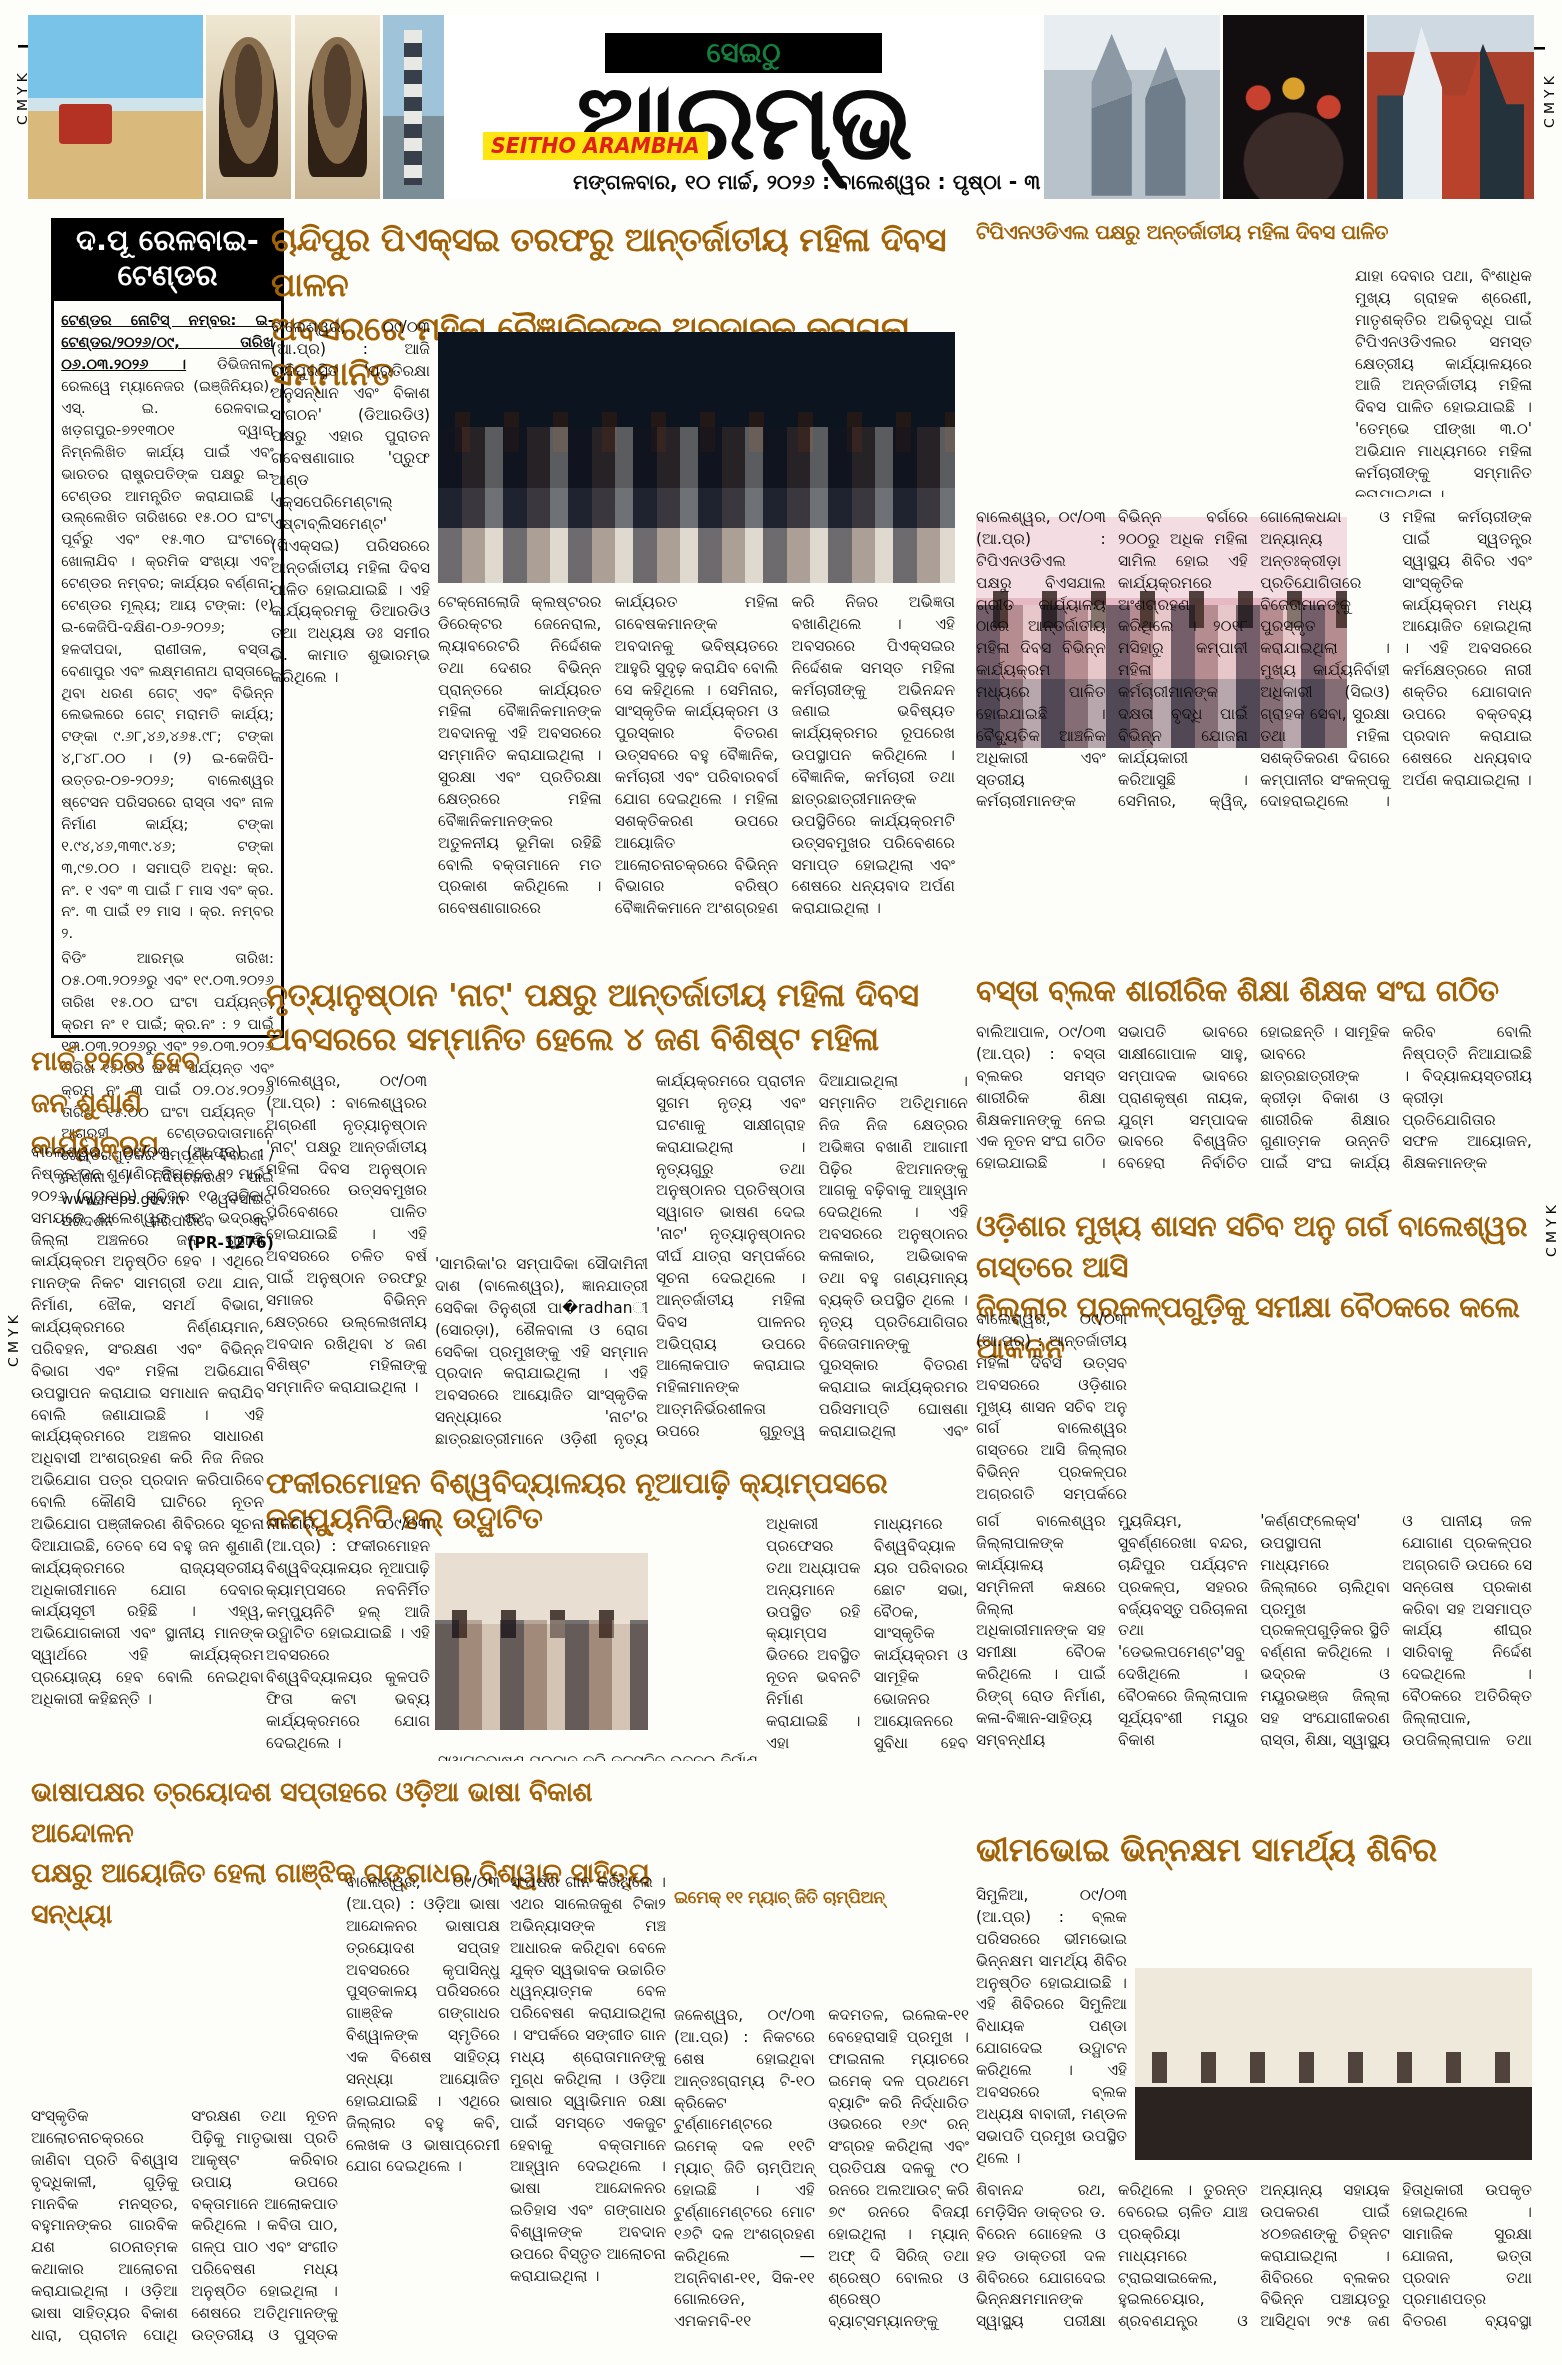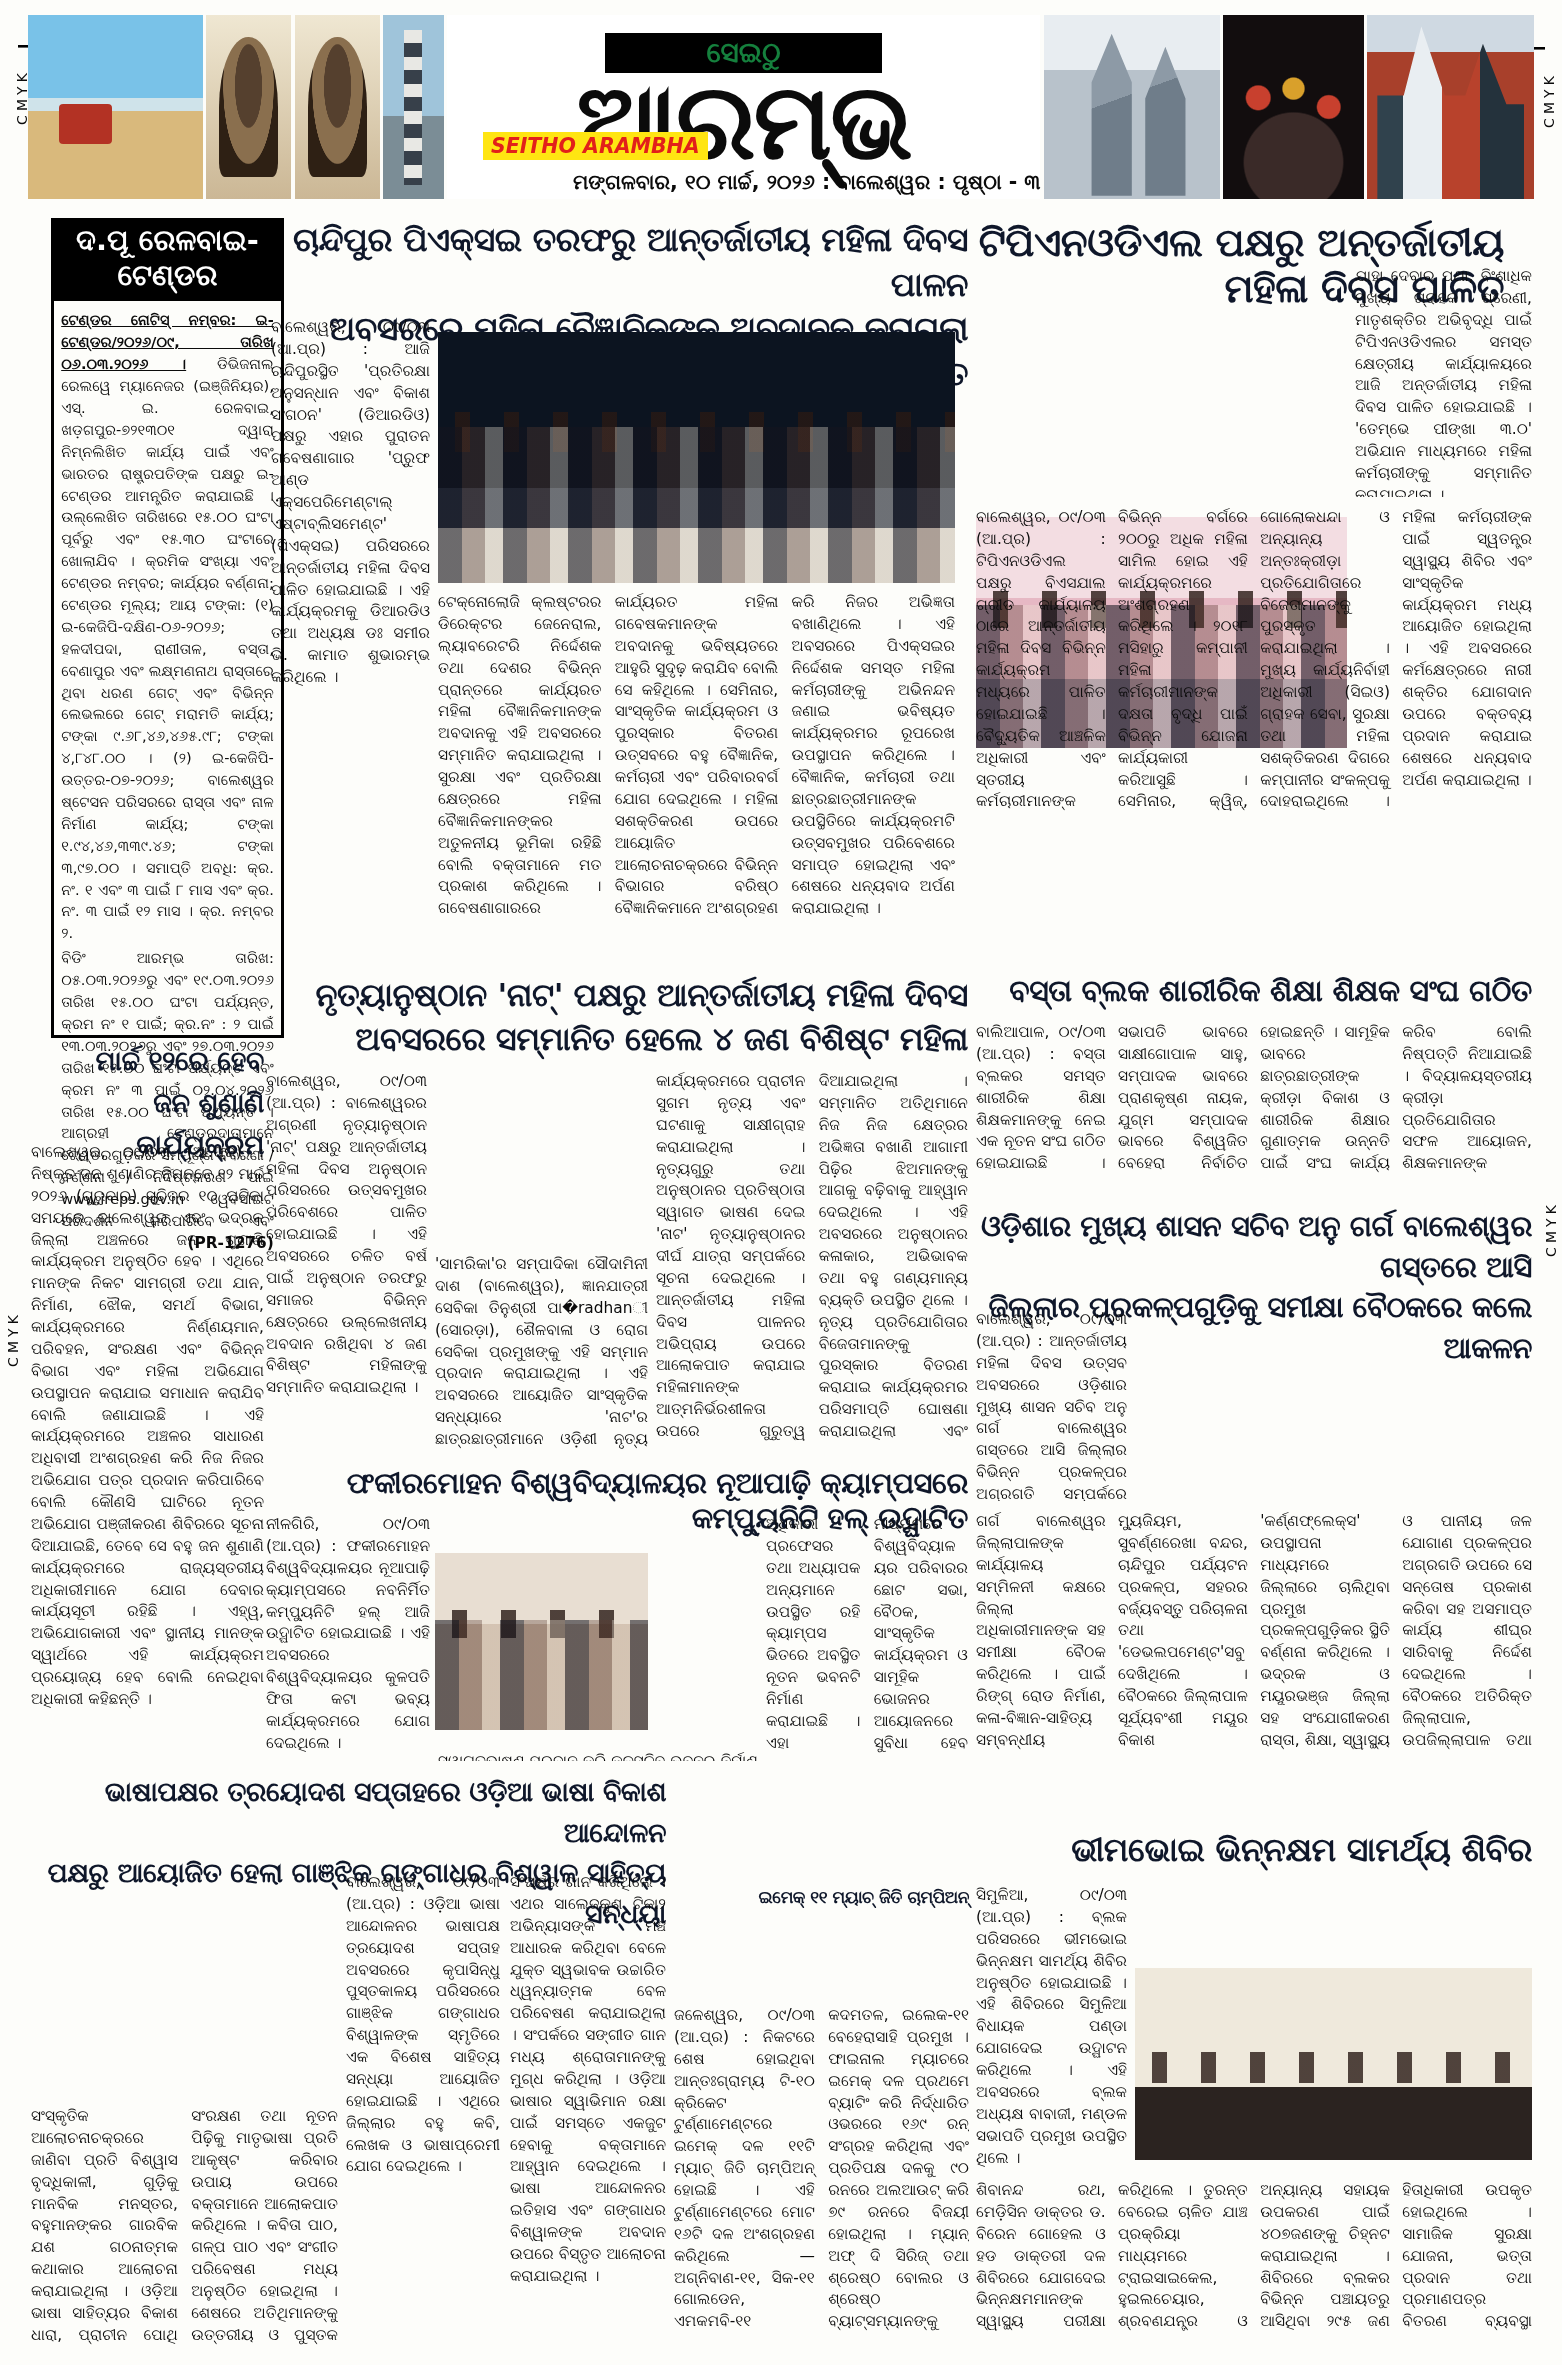--- a/index.html
+++ b/index.html
@@ -3,21 +3,21 @@
 <meta charset="utf-8">
 <style>
   html,body{margin:0;padding:0;background:#888;}
   .page{position:relative;width:1563px;height:2366px;background:#fdfdfa;
         font-family:"DejaVu Sans","Liberation Sans",sans-serif;color:#0b0b0b;overflow:hidden;}
   .abs{position:absolute;}
   .txt{font-size:15.4px;line-height:1.42;text-align:justify;overflow:hidden;word-break:break-word;}
   .cols2{column-count:2;column-gap:13.3px;}
   .cols3{column-count:3;column-gap:13.3px;}
   .cols4{column-count:4;column-gap:12.3px;}
-  .headline{font-weight:700;text-align:right;color:#0f172a;letter-spacing:-0.5px;}
+  .headline{font-weight:700;text-align:left;color:#a16207;letter-spacing:-0.5px;}
   .photo{background:#ccc;position:relative;overflow:hidden;}
   .people{position:absolute;left:0;right:0;bottom:0;height:62%;
           background:repeating-linear-gradient(90deg,rgba(20,20,30,.55) 0 23.6px,rgba(90,60,50,.35) 23.6px 47px,rgba(235,225,210,.35) 47px 65px);}
   .heads{position:absolute;left:0;right:0;bottom:52%;height:16%;
          background:repeating-linear-gradient(90deg,transparent 0 17.4px,rgba(40,25,20,.8) 17.4px 32px,transparent 32px 49px);}
   .regcross{width:33px;height:33px;
     background:linear-gradient(#000,#000) center/2.6px 100% no-repeat,
                linear-gradient(#000,#000) center/100% 2.6px no-repeat;}
   .cmyk{writing-mode:vertical-rl;font-size:14px;letter-spacing:4.1px;font-weight:500;transform:rotate(180deg);}
   .banner{display:flex;gap:3.1px;}
@@ -111,21 +111,21 @@
     <span class="h2line">ଚାନ୍ଦିପୁର ପିଏକ୍ସଇ ତରଫରୁ ଆନ୍ତର୍ଜାତୀୟ ମହିଳା ଦିବସ ପାଳନ</span>
     <span class="h2line">ଅବସରରେ ମହିଳା ବୈଜ୍ଞାନିକଙ୍କ ଅବଦାନକୁ କରାଗଲା ସମ୍ମାନିତ</span>
   </div>
   <div class="abs txt" style="left:271px;top:317px;width:159px;height:644px;">ବାଲେଶ୍ୱର, ୦୯/୦୩ (ଆ.ପ୍ର) : ଆଜି ଚାନ୍ଦିପୁରସ୍ଥିତ 'ପ୍ରତିରକ୍ଷା ଅନୁସନ୍ଧାନ ଏବଂ ବିକାଶ ସଂଗଠନ' (ଡିଆରଡିଓ) ପକ୍ଷରୁ ଏହାର ପୁରାତନ ଗବେଷଣାଗାର 'ପ୍ରୁଫ ଆଣ୍ଡ ଏକ୍ସପେରିମେଣ୍ଟାଲ୍ ଏଷ୍ଟାବ୍ଲିସମେଣ୍ଟ' (ପିଏକ୍ସଇ) ପରିସରରେ ଆନ୍ତର୍ଜାତୀୟ ମହିଳା ଦିବସ ପାଳିତ ହୋଇଯାଇଛି । ଏହି କାର୍ଯ୍ୟକ୍ରମକୁ ଡିଆରଡିଓ ତଥା ଅଧ୍ୟକ୍ଷ ଡଃ ସମୀର ଭି. କାମାତ ଶୁଭାରମ୍ଭ କରିଥିଲେ ।</div>
   <div class="abs photo ph-stage" style="left:438px;top:332px;width:517px;height:251px;">
     <div class="heads"></div>
       <div class="people"></div>
   </div>
   <div class="abs txt cols3" style="left:438px;top:592px;width:517px;height:369px;">ଟେକ୍ନୋଲୋଜି କ୍ଲଷ୍ଟରର ଡିରେକ୍ଟର ଜେନେରାଲ, ଲ୍ୟାବରେଟରି ନିର୍ଦ୍ଦେଶକ ତଥା ଦେଶର ବିଭିନ୍ନ ପ୍ରାନ୍ତରେ କାର୍ଯ୍ୟରତ ମହିଳା ବୈଜ୍ଞାନିକମାନଙ୍କ ଅବଦାନକୁ ଏହି ଅବସରରେ ସମ୍ମାନିତ କରାଯାଇଥିଲା । ସୁରକ୍ଷା ଏବଂ ପ୍ରତିରକ୍ଷା କ୍ଷେତ୍ରରେ ମହିଳା ବୈଜ୍ଞାନିକମାନଙ୍କର ଅତୁଳନୀୟ ଭୂମିକା ରହିଛି ବୋଲି ବକ୍ତାମାନେ ମତ ପ୍ରକାଶ କରିଥିଲେ । ଗବେଷଣାଗାରରେ କାର୍ଯ୍ୟରତ ମହିଳା ଗବେଷକମାନଙ୍କ ଅବଦାନକୁ ଭବିଷ୍ୟତରେ ଆହୁରି ସୁଦୃଢ଼ କରାଯିବ ବୋଲି ସେ କହିଥିଲେ । ସେମିନାର, ସାଂସ୍କୃତିକ କାର୍ଯ୍ୟକ୍ରମ ଓ ପୁରସ୍କାର ବିତରଣ ଉତ୍ସବରେ ବହୁ ବୈଜ୍ଞାନିକ, କର୍ମଚାରୀ ଏବଂ ପରିବାରବର୍ଗ ଯୋଗ ଦେଇଥିଲେ । ମହିଳା ସଶକ୍ତିକରଣ ଉପରେ ଆୟୋଜିତ ଆଲୋଚନାଚକ୍ରରେ ବିଭିନ୍ନ ବିଭାଗର ବରିଷ୍ଠ ବୈଜ୍ଞାନିକମାନେ ଅଂଶଗ୍ରହଣ କରି ନିଜର ଅଭିଜ୍ଞତା ବଖାଣିଥିଲେ । ଏହି ଅବସରରେ ପିଏକ୍ସଇର ନିର୍ଦ୍ଦେଶକ ସମସ୍ତ ମହିଳା କର୍ମଚାରୀଙ୍କୁ ଅଭିନନ୍ଦନ ଜଣାଇ ଭବିଷ୍ୟତ କାର୍ଯ୍ୟକ୍ରମର ରୂପରେଖ ଉପସ୍ଥାପନ କରିଥିଲେ । ବୈଜ୍ଞାନିକ, କର୍ମଚାରୀ ତଥା ଛାତ୍ରଛାତ୍ରୀମାନଙ୍କ ଉପସ୍ଥିତିରେ କାର୍ଯ୍ୟକ୍ରମଟି ଉତ୍ସବମୁଖର ପରିବେଶରେ ସମାପ୍ତ ହୋଇଥିଲା ଏବଂ ଶେଷରେ ଧନ୍ୟବାଦ ଅର୍ପଣ କରାଯାଇଥିଲା ।</div>
 
-  <div class="abs headline" style="left:948px;top:220px;width:556px;font-size:39px;">ଟିପିଏନଓଡିଏଲ ପକ୍ଷରୁ ଅନ୍ତର୍ଜାତୀୟ ମହିଳା ଦିବସ ପାଳିତ</div>
+  <div class="abs headline" style="left:976px;top:220px;width:556px;font-size:20px;">ଟିପିଏନଓଡିଏଲ ପକ୍ଷରୁ ଅନ୍ତର୍ଜାତୀୟ ମହିଳା ଦିବସ ପାଳିତ</div>
   <div class="abs photo ph-banner-pink" style="left:976px;top:266px;width:371px;height:231px;">
     <div class="heads"></div>
       <div class="people"></div>
   </div>
   <div class="abs txt" style="left:1355px;top:266px;width:177px;height:231px;">ଯାହା ଦେବାର ପଥା, ବିଂଶାଧିକ ମୁଖ୍ୟ ଗ୍ରାହକ ଶ୍ରେଣୀ, ମାତୃଶକ୍ତିର ଅଭିବୃଦ୍ଧି ପାଇଁ ଟିପିଏନଓଡିଏଲର ସମସ୍ତ କ୍ଷେତ୍ରୀୟ କାର୍ଯ୍ୟାଳୟରେ ଆଜି ଅନ୍ତର୍ଜାତୀୟ ମହିଳା ଦିବସ ପାଳିତ ହୋଇଯାଇଛି । 'ତେମ୍ଭେ ପୀଙ୍ଖା ୩.୦' ଅଭିଯାନ ମାଧ୍ୟମରେ ମହିଳା କର୍ମଚାରୀଙ୍କୁ ସମ୍ମାନିତ କରାଯାଇଥିଲା ।</div>
   <div class="abs txt cols4" style="left:976px;top:507px;width:556px;height:453px;">ବାଲେଶ୍ୱର, ୦୯/୦୩ (ଆ.ପ୍ର) : ଟିପିଏନଓଡିଏଲ ପକ୍ଷରୁ ବିଏସଯାଲ ଗ୍ରୀଡ କାର୍ଯ୍ୟାଳୟ ଠାରେ ଆନ୍ତର୍ଜାତୀୟ ମହିଳା ଦିବସ ବିଭିନ୍ନ କାର୍ଯ୍ୟକ୍ରମ ମଧ୍ୟରେ ପାଳିତ ହୋଇଯାଇଛି । ବୈଦ୍ୟୁତିକ ଆଞ୍ଚଳିକ ଅଧିକାରୀ ଏବଂ ସ୍ତରୀୟ କର୍ମଚାରୀମାନଙ୍କ ବିଭିନ୍ନ ବର୍ଗରେ ୨୦୦ରୁ ଅଧିକ ମହିଳା ସାମିଲ ହୋଇ ଏହି କାର୍ଯ୍ୟକ୍ରମରେ ଅଂଶଗ୍ରହଣ କରିଥିଲେ । ୨୦୧୮ ମସିହାରୁ କମ୍ପାନୀ ମହିଳା କର୍ମଚାରୀମାନଙ୍କ ଦକ୍ଷତା ବୃଦ୍ଧି ପାଇଁ ବିଭିନ୍ନ ଯୋଜନା କାର୍ଯ୍ୟକାରୀ କରିଆସୁଛି । ସେମିନାର, କ୍ୱିଜ୍, ଗୋଲୋକଧନ୍ଦା ଓ ଅନ୍ୟାନ୍ୟ ଅନ୍ତଃକ୍ରୀଡ଼ା ପ୍ରତିଯୋଗିତାରେ ବିଜେତାମାନଙ୍କୁ ପୁରସ୍କୃତ କରାଯାଇଥିଲା । ମୁଖ୍ୟ କାର୍ଯ୍ୟନିର୍ବାହୀ ଅଧିକାରୀ (ସିଇଓ) ଗ୍ରାହକ ସେବା, ସୁରକ୍ଷା ତଥା ମହିଳା ସଶକ୍ତିକରଣ ଦିଗରେ କମ୍ପାନୀର ସଂକଳ୍ପକୁ ଦୋହରାଇଥିଲେ । ମହିଳା କର୍ମଚାରୀଙ୍କ ପାଇଁ ସ୍ୱତନ୍ତ୍ର ସ୍ୱାସ୍ଥ୍ୟ ଶିବିର ଏବଂ ସାଂସ୍କୃତିକ କାର୍ଯ୍ୟକ୍ରମ ମଧ୍ୟ ଆୟୋଜିତ ହୋଇଥିଲା । ଏହି ଅବସରରେ କର୍ମକ୍ଷେତ୍ରରେ ନାରୀ ଶକ୍ତିର ଯୋଗଦାନ ଉପରେ ବକ୍ତବ୍ୟ ପ୍ରଦାନ କରାଯାଇ ଶେଷରେ ଧନ୍ୟବାଦ ଅର୍ପଣ କରାଯାଇଥିଲା ।</div>
 
   <div class="abs headline" style="left:266px;top:973px;width:702px;font-size:32px;line-height:1.38;">
     <span class="h2line">ନୃତ୍ୟାନୁଷ୍ଠାନ 'ନାଟ୍' ପକ୍ଷରୁ ଆନ୍ତର୍ଜାତୀୟ ମହିଳା ଦିବସ</span>
     <span class="h2line">ଅବସରରେ ସମ୍ମାନିତ ହେଲେ ୪ ଜଣ ବିଶିଷ୍ଟ ମହିଳା</span>

